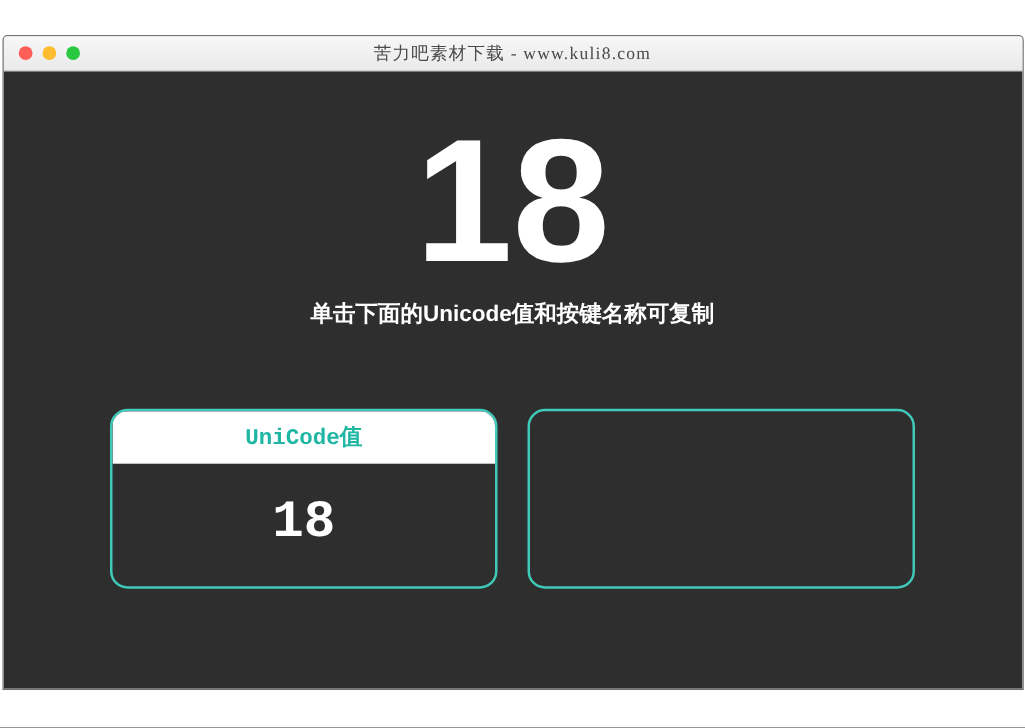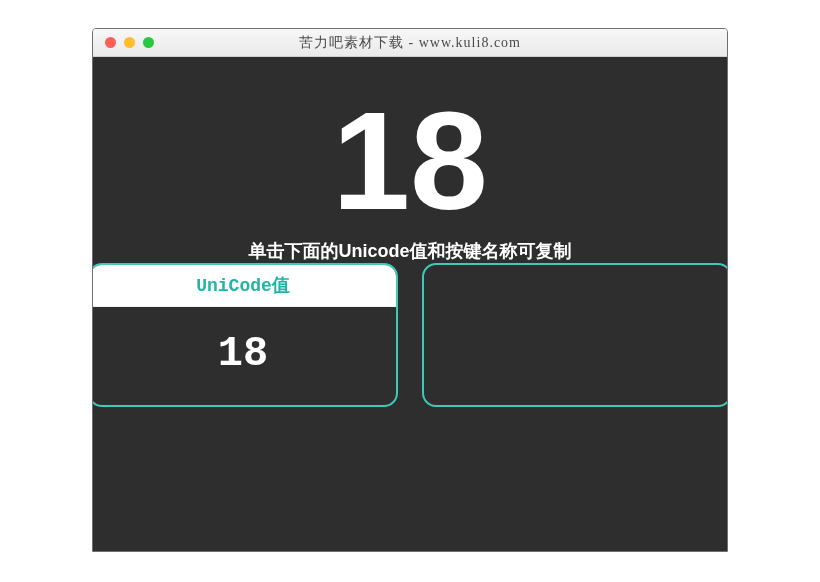--- a/index.html
+++ b/index.html
@@ -5,21 +5,21 @@
   * { margin: 0; padding: 0; box-sizing: border-box; }
   body {
     background: #ffffff;
     font-family: -apple-system, BlinkMacSystemFont, "Segoe UI", "Microsoft YaHei", sans-serif;
     display: flex;
     justify-content: center;
     align-items: flex-start;
     padding-top: 28px;
   }
   .window {
-    width: 636px;
+    width: 817px;
     border: 1px solid #6f6f6f;
     border-radius: 4px 4px 0 0;
     overflow: hidden;
     box-shadow: 0 0 0 0 rgba(0,0,0,0);
   }
   .titlebar {
     height: 28px;
     background: linear-gradient(#f7f7f7, #eaeaea);
     border-bottom: 1px solid #cfcfcf;
     display: flex;
@@ -60,20 +60,21 @@
     font-size: 140px;
     font-weight: 800;
     line-height: 1;
     margin-top: 4px;
   }
   .instruction {
     color: #ffffff;
     font-size: 18px;
     font-weight: 700;
     margin-top: 8px;
+    margin-bottom: 64px;
   }
   .cards {
     display: flex;
     gap: 24px;
     width: 100%;
     justify-content: center;
   }
   .card {
     flex: 0 0 310px;
     border: 2px solid #3ec9b8;

